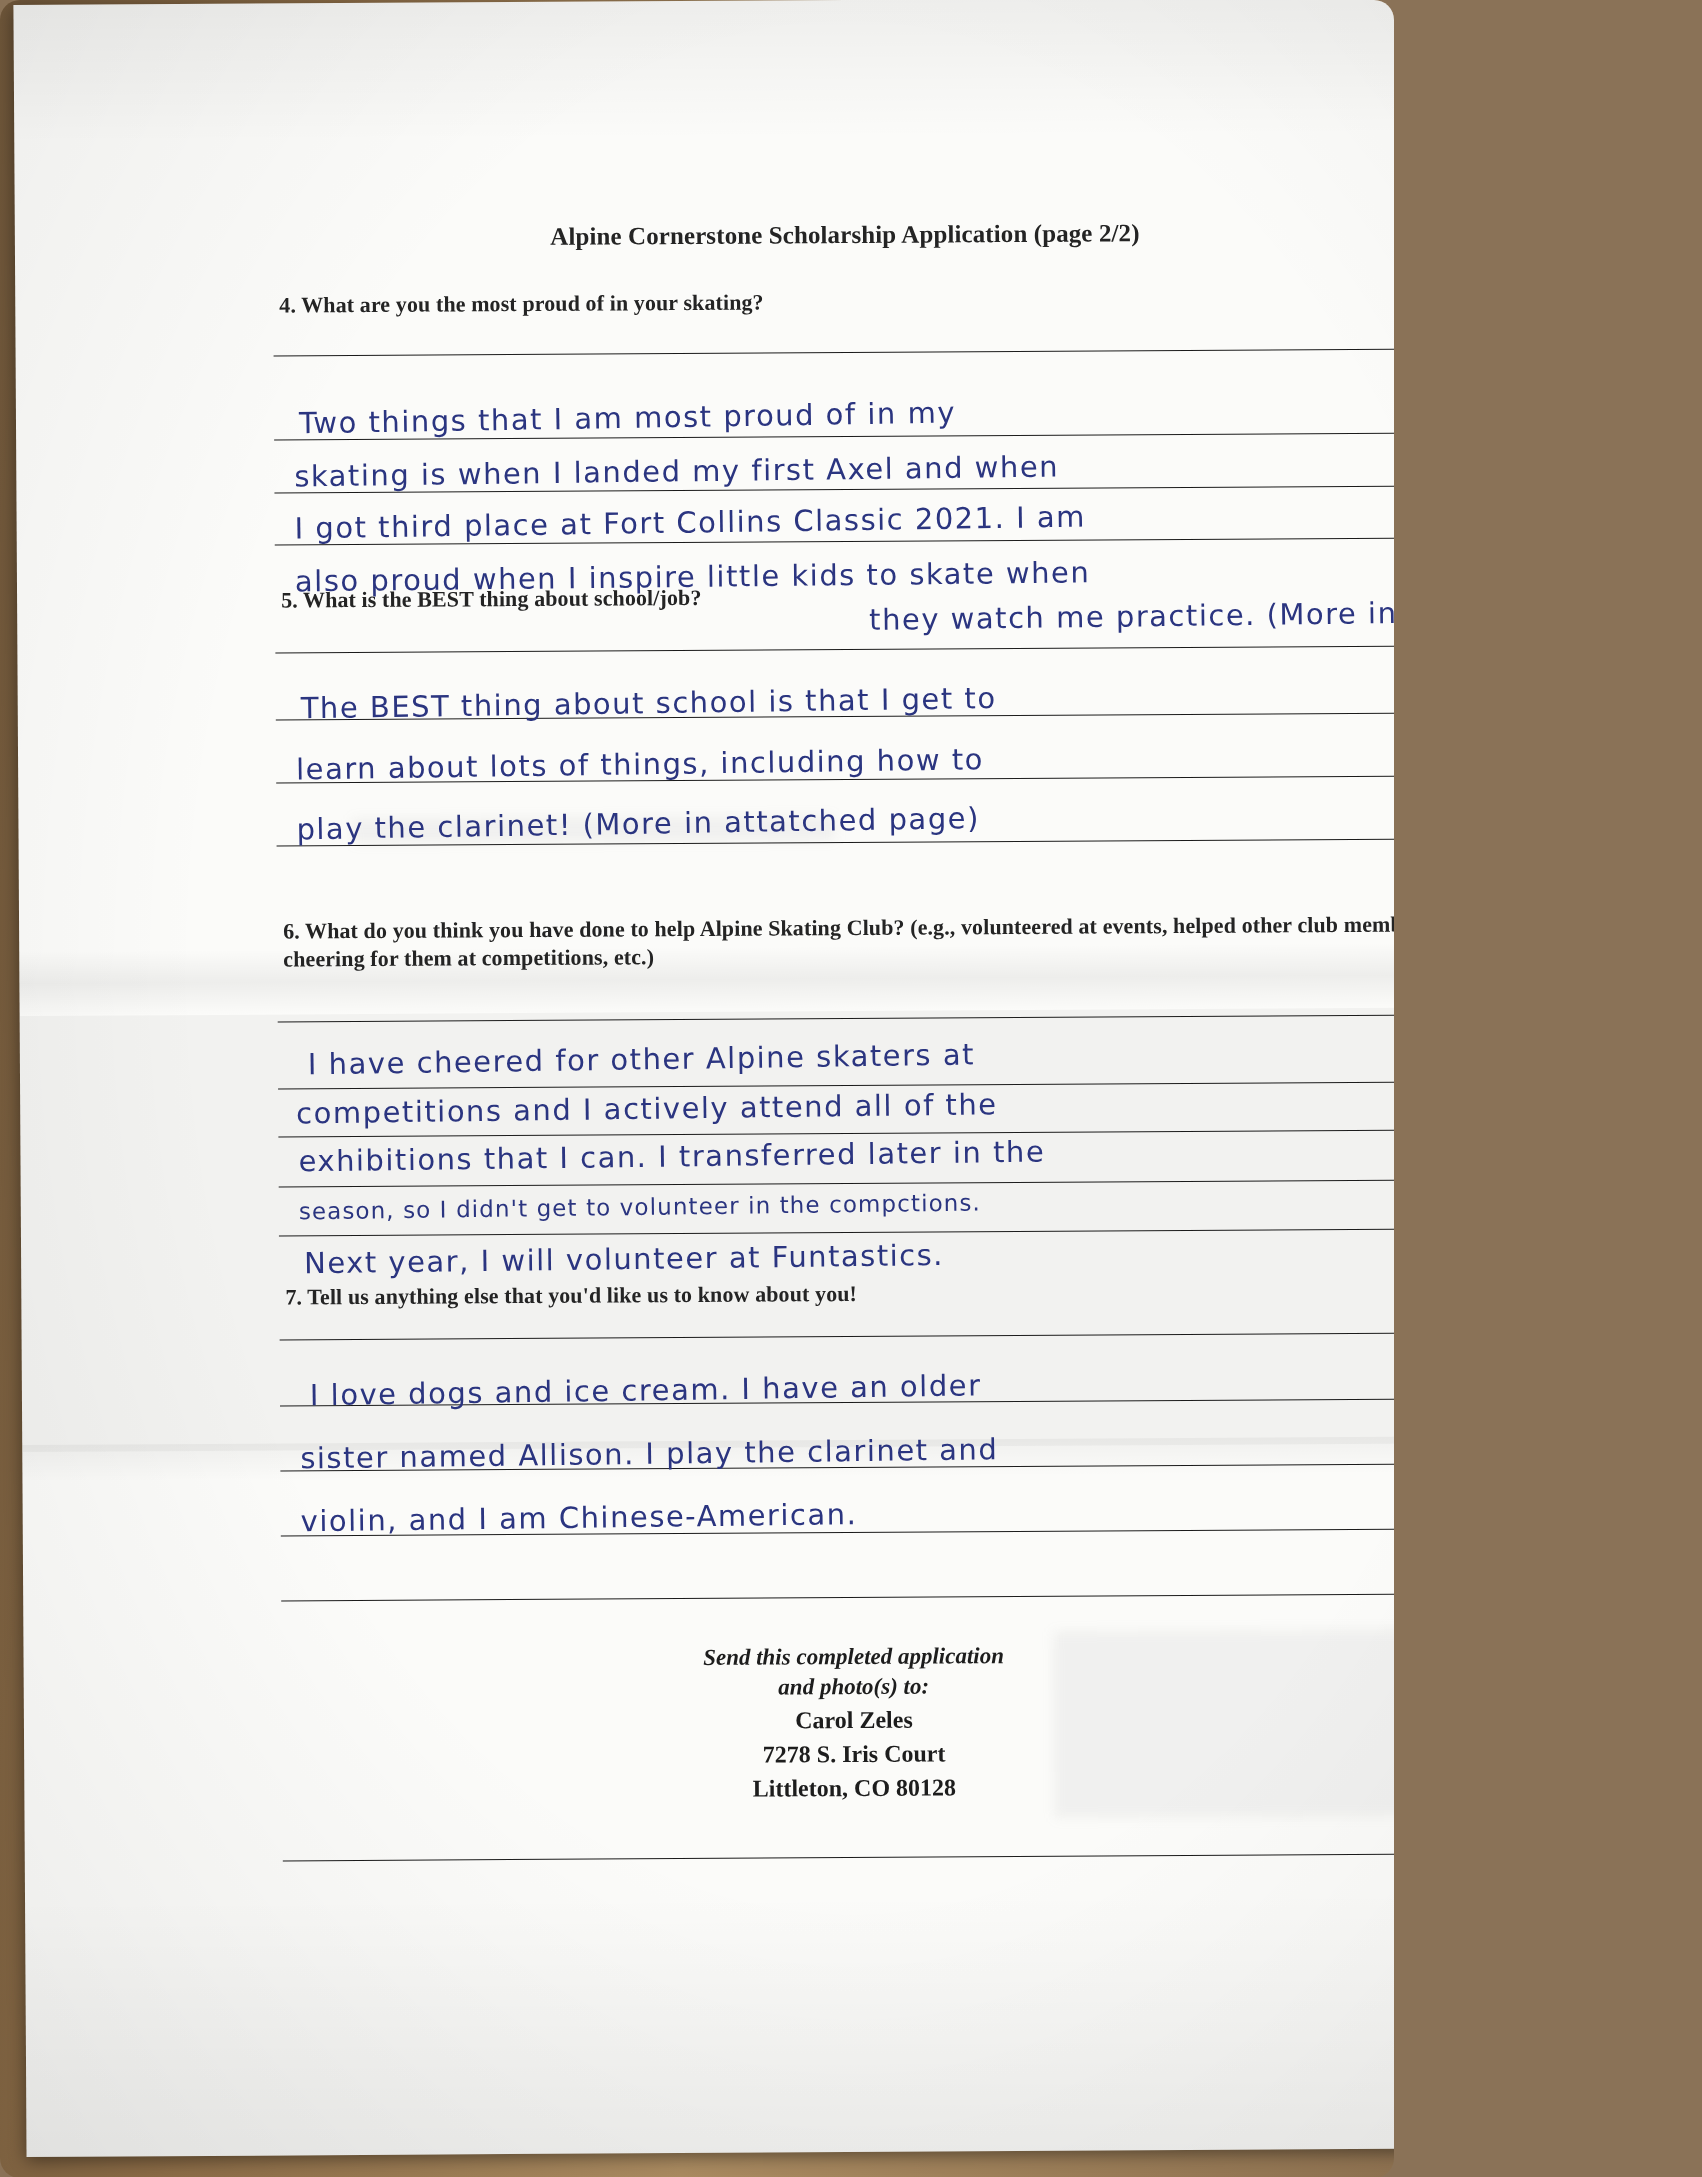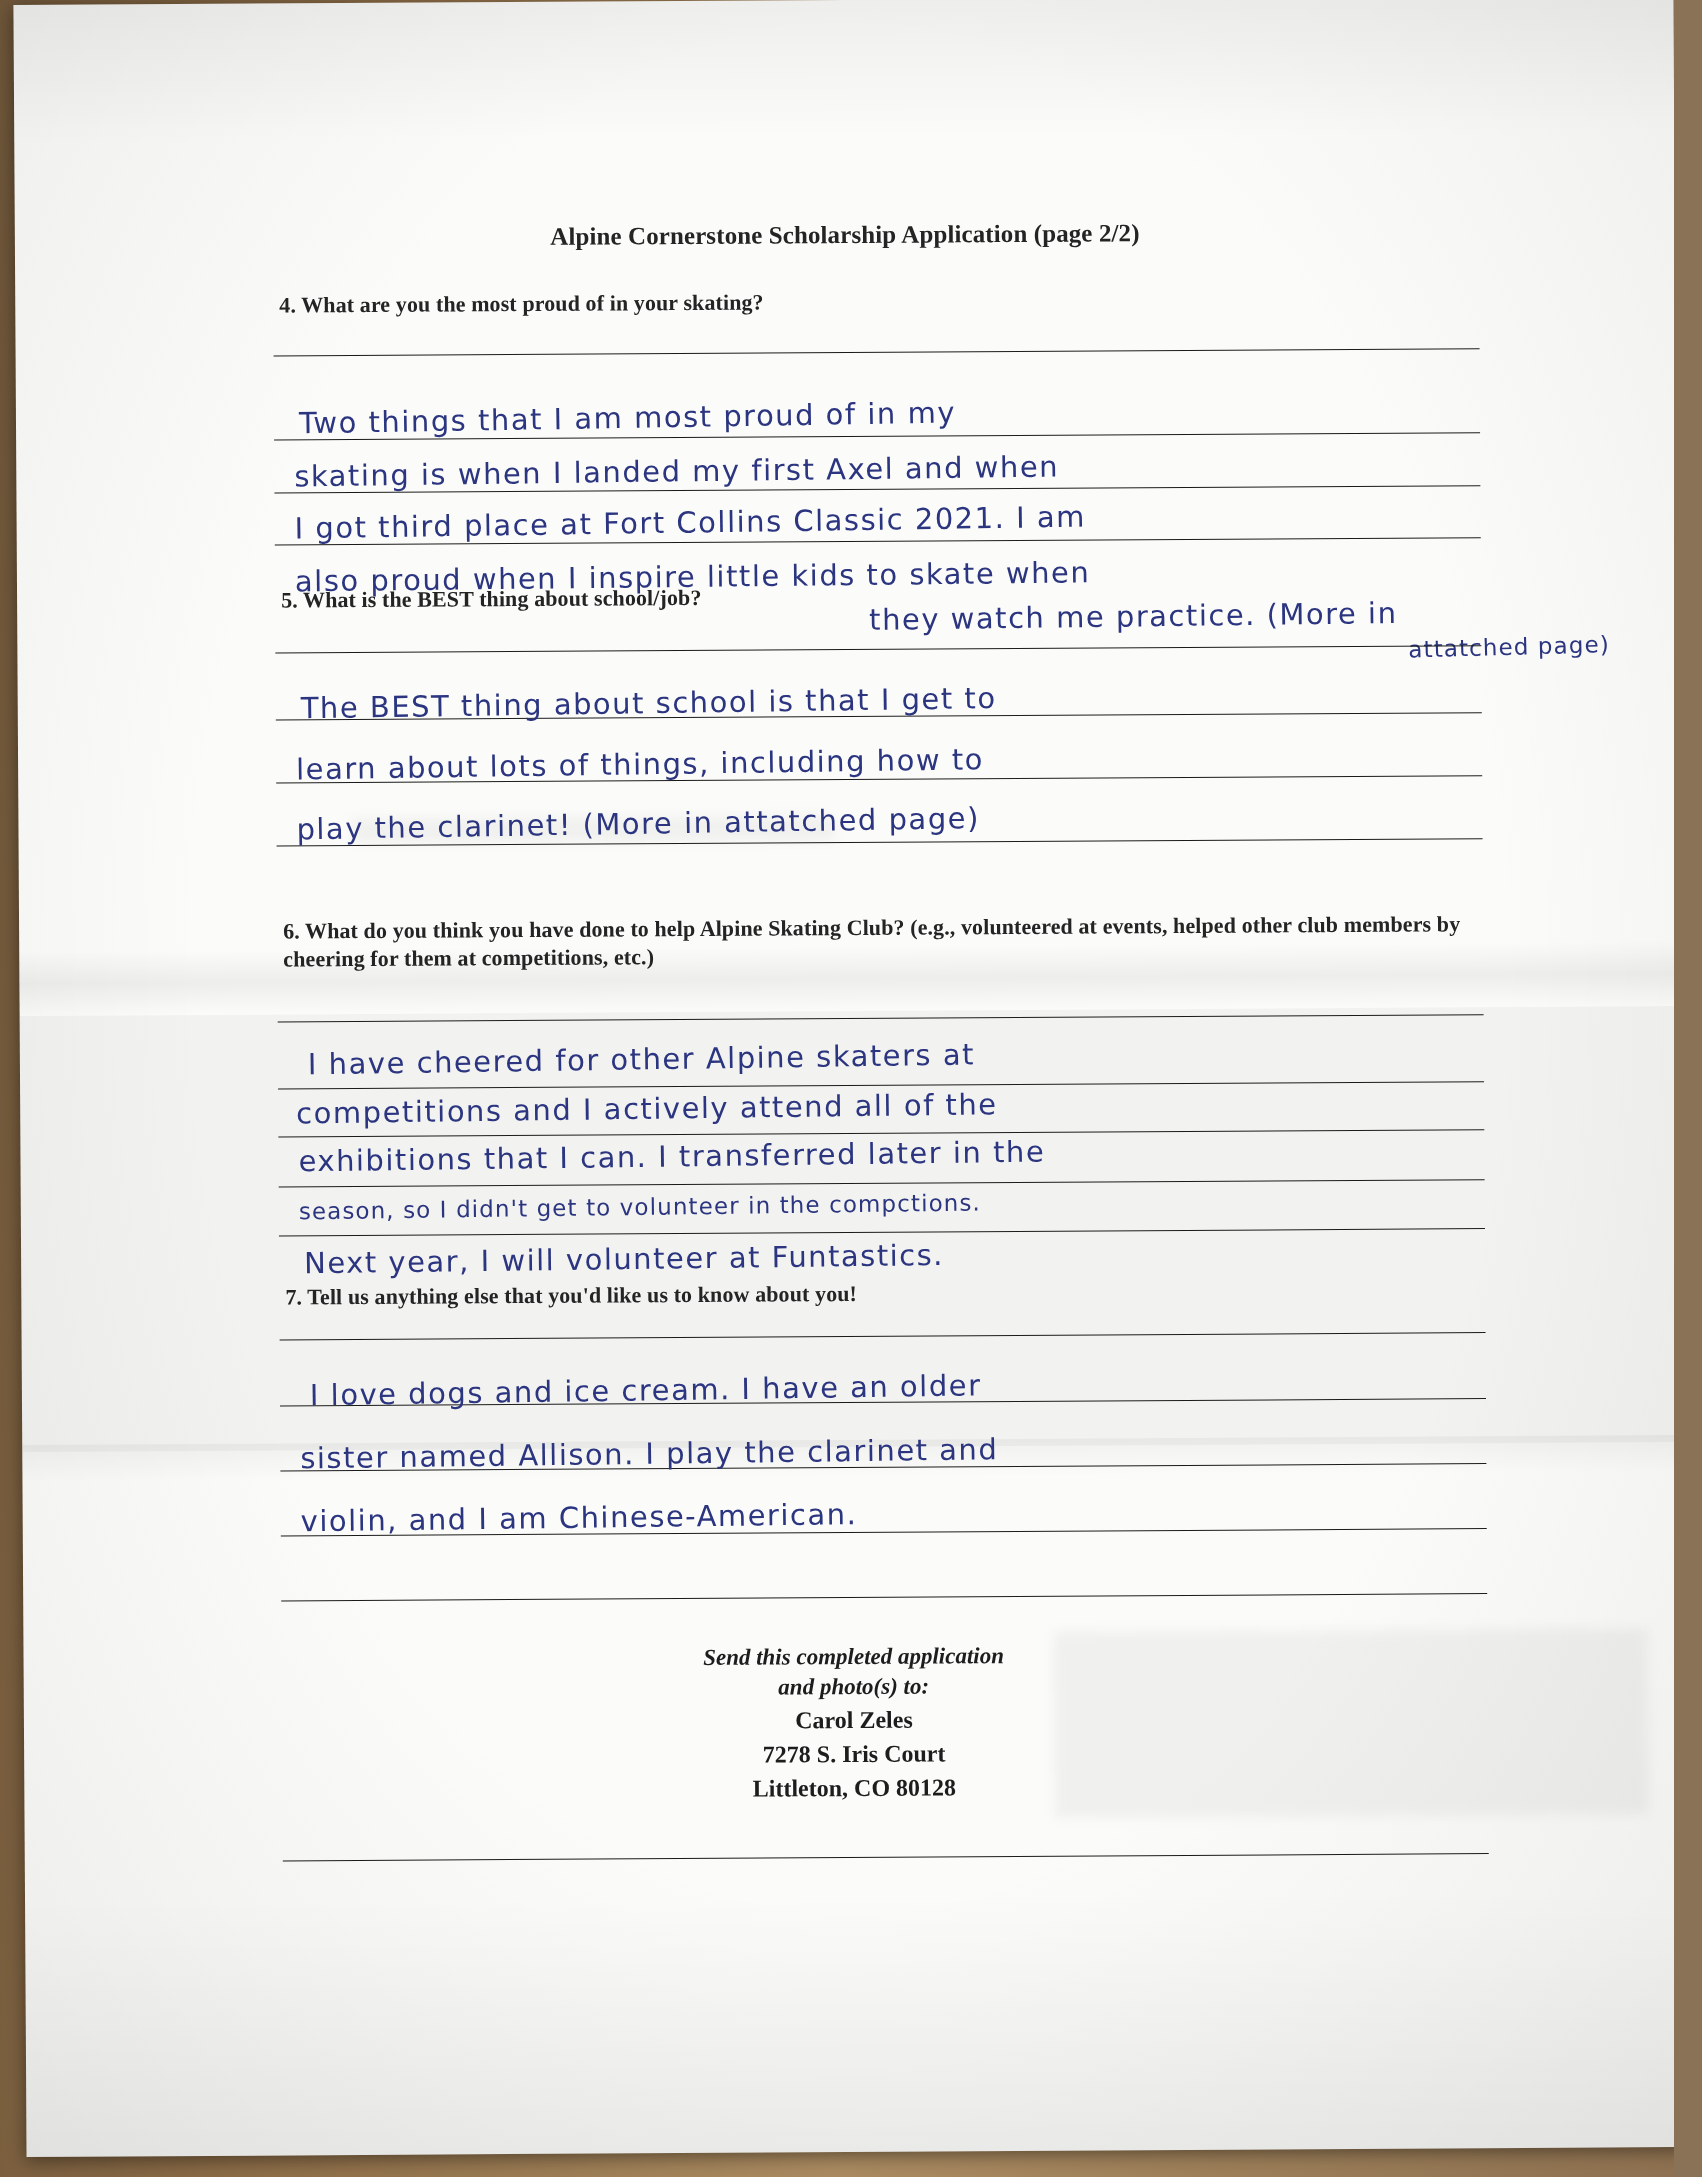--- a/index.html
+++ b/index.html
@@ -10,25 +10,26 @@
   body {
     width: 1702px;
     height: 2178px;
     overflow: hidden;
     font-family: "Liberation Serif", serif;
   }
 
   
   #scene {
     position: relative;
-    width: 1674px;
+    width: 1394px;
     height: 2178px;
     background:
       linear-gradient(95deg, #6d5539 0%, #8a6b46 22%, #a98a60 55%, #8d7150 100%);
     overflow: hidden;
+    border-radius: 20px;
   }
 
   
   #paper {
     position: absolute;
     left: 20.4px;
     top: 0px;
     width: 1660px;
     height: 2152px;
     background: #fbfbf9;

